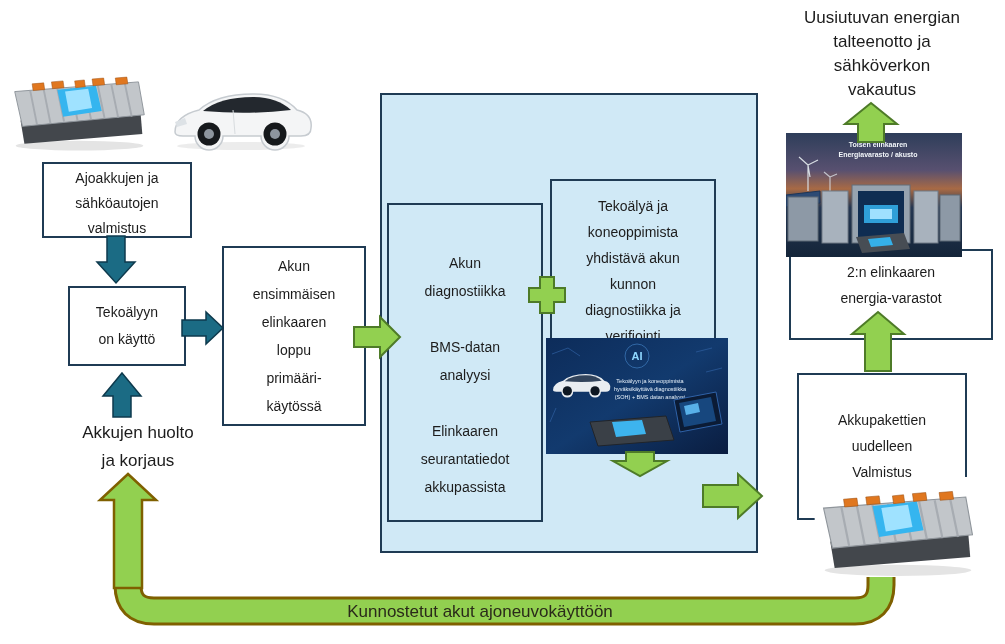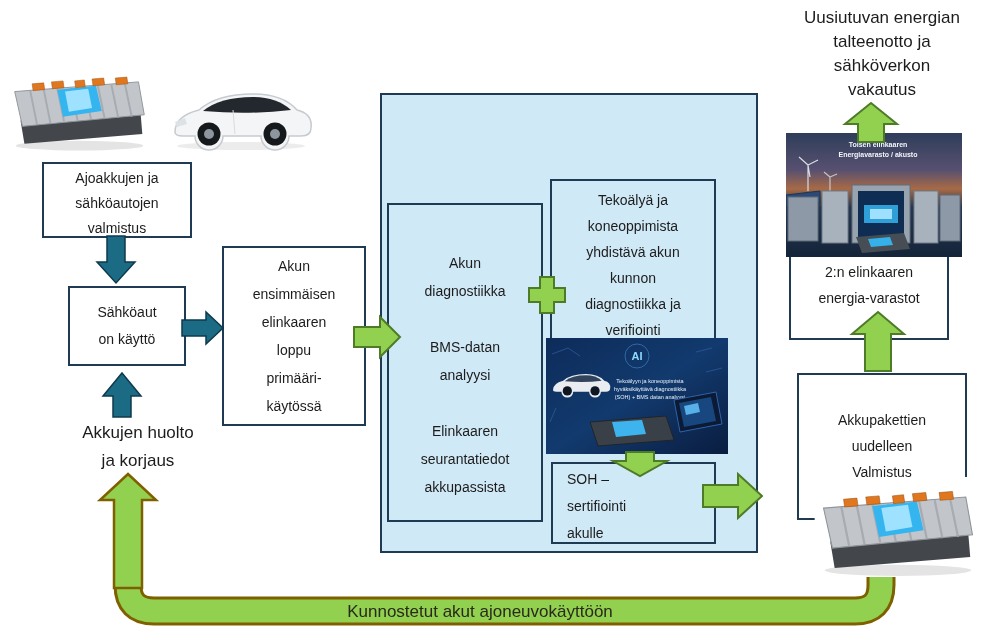--- a/index.html
+++ b/index.html
@@ -24,53 +24,50 @@
     <polygon points="128,474 156,500 142,500 142,588 114,588 114,500 100,500" fill="#92d050" stroke="#7f6000" stroke-width="2.5"></polygon>
   </svg>
 
   <div class="abs" style="left:380px;top:93px;width:378px;height:460px;background:#d0e9f6;
               border:2px solid #1f3b54;box-sizing:border-box;z-index:2"></div>
 
   <div class="box" style="left:42px;top:162px;width:150px;height:76px;line-height:25px;padding-top:2px;z-index:2">Ajoakkujen ja
 sähköautojen
 valmistus</div>
 
-  <div class="box" style="left:68px;top:286px;width:118px;height:80px;line-height:27px;padding-top:11px;z-index:2">Sähköaut
+  <div class="box" style="left:68px;top:286px;width:118px;height:80px;line-height:27px;padding-top:11px;z-index:2">Tekoälyyn
 on käyttö</div>
 
   <div class="box" style="left:222px;top:246px;width:144px;height:180px;line-height:28px;padding-top:4px;z-index:2">Akun
 ensimmäisen
 elinkaaren
 loppu
 primääri-
 käytössä</div>
 
 
   <div class="box clear" style="left:387px;top:203px;width:156px;height:319px;line-height:28px;padding-top:44px;z-index:2">Akun
 diagnostiikka
 
 BMS-datan
 analyysi
 
 Elinkaaren
 seurantatiedot
 akkupassista</div>
 
-  <div class="box clear" style="left:550px;top:179px;width:166px;height:162px;line-height:26px;padding-top:6px;z-index:2">Tekoälyä ja
+  <div class="box clear" style="left:550px;top:179px;width:166px;height:162px;line-height:26px;padding-top:12px;z-index:2">Tekoälyä ja
 koneoppimista
 yhdistävä akun
 kunnon
 diagnostiikka ja
 verifiointi</div>
 
-  <div class="box clear leftal" style="left:551px;top:462px;width:165px;height:82px;line-height:27px;padding-top:2px;padding-left:14px;z-index:2">SOH –
-sertifiointi
-akulle</div>
-
-  <div class="box" style="left:789px;top:249px;width:160px;height:91px;line-height:26px;padding-top:8px;z-index:2">2:n elinkaaren
+
+  <div class="box" style="left:789px;top:249px;width:204px;height:91px;line-height:26px;padding-top:8px;z-index:2">2:n elinkaaren
 energia-varastot</div>
 
   <div class="box" style="left:797px;top:373px;width:170px;height:147px;line-height:26px;padding-top:32px;z-index:2">Akkupakettien
 uudelleen
 Valmistus</div>
 
   <svg class="abs" style="left:7px;top:64px;z-index:4" width="145" height="88" viewBox="0 0 150 90">
     <ellipse cx="75" cy="84" rx="66" ry="5" fill="#e4e4e4"></ellipse>
     <polygon points="14,58 138,48 140,72 18,82" fill="#43474c"></polygon>
     <polygon points="8,28 136,18 142,52 16,64" fill="#c2c6ca" stroke="#8f959b" stroke-width="1"></polygon>

